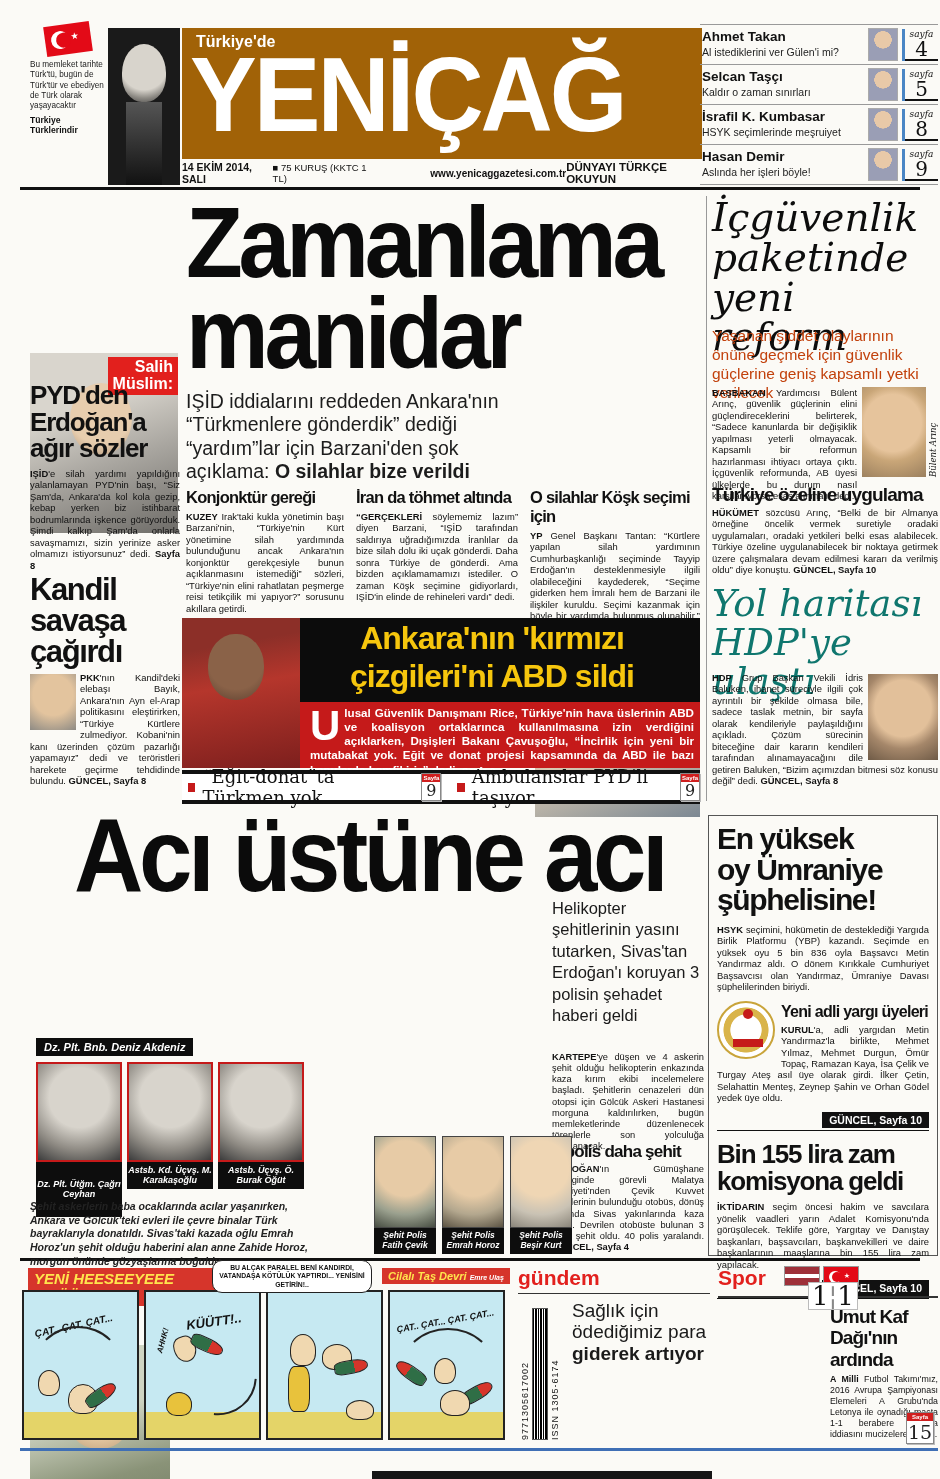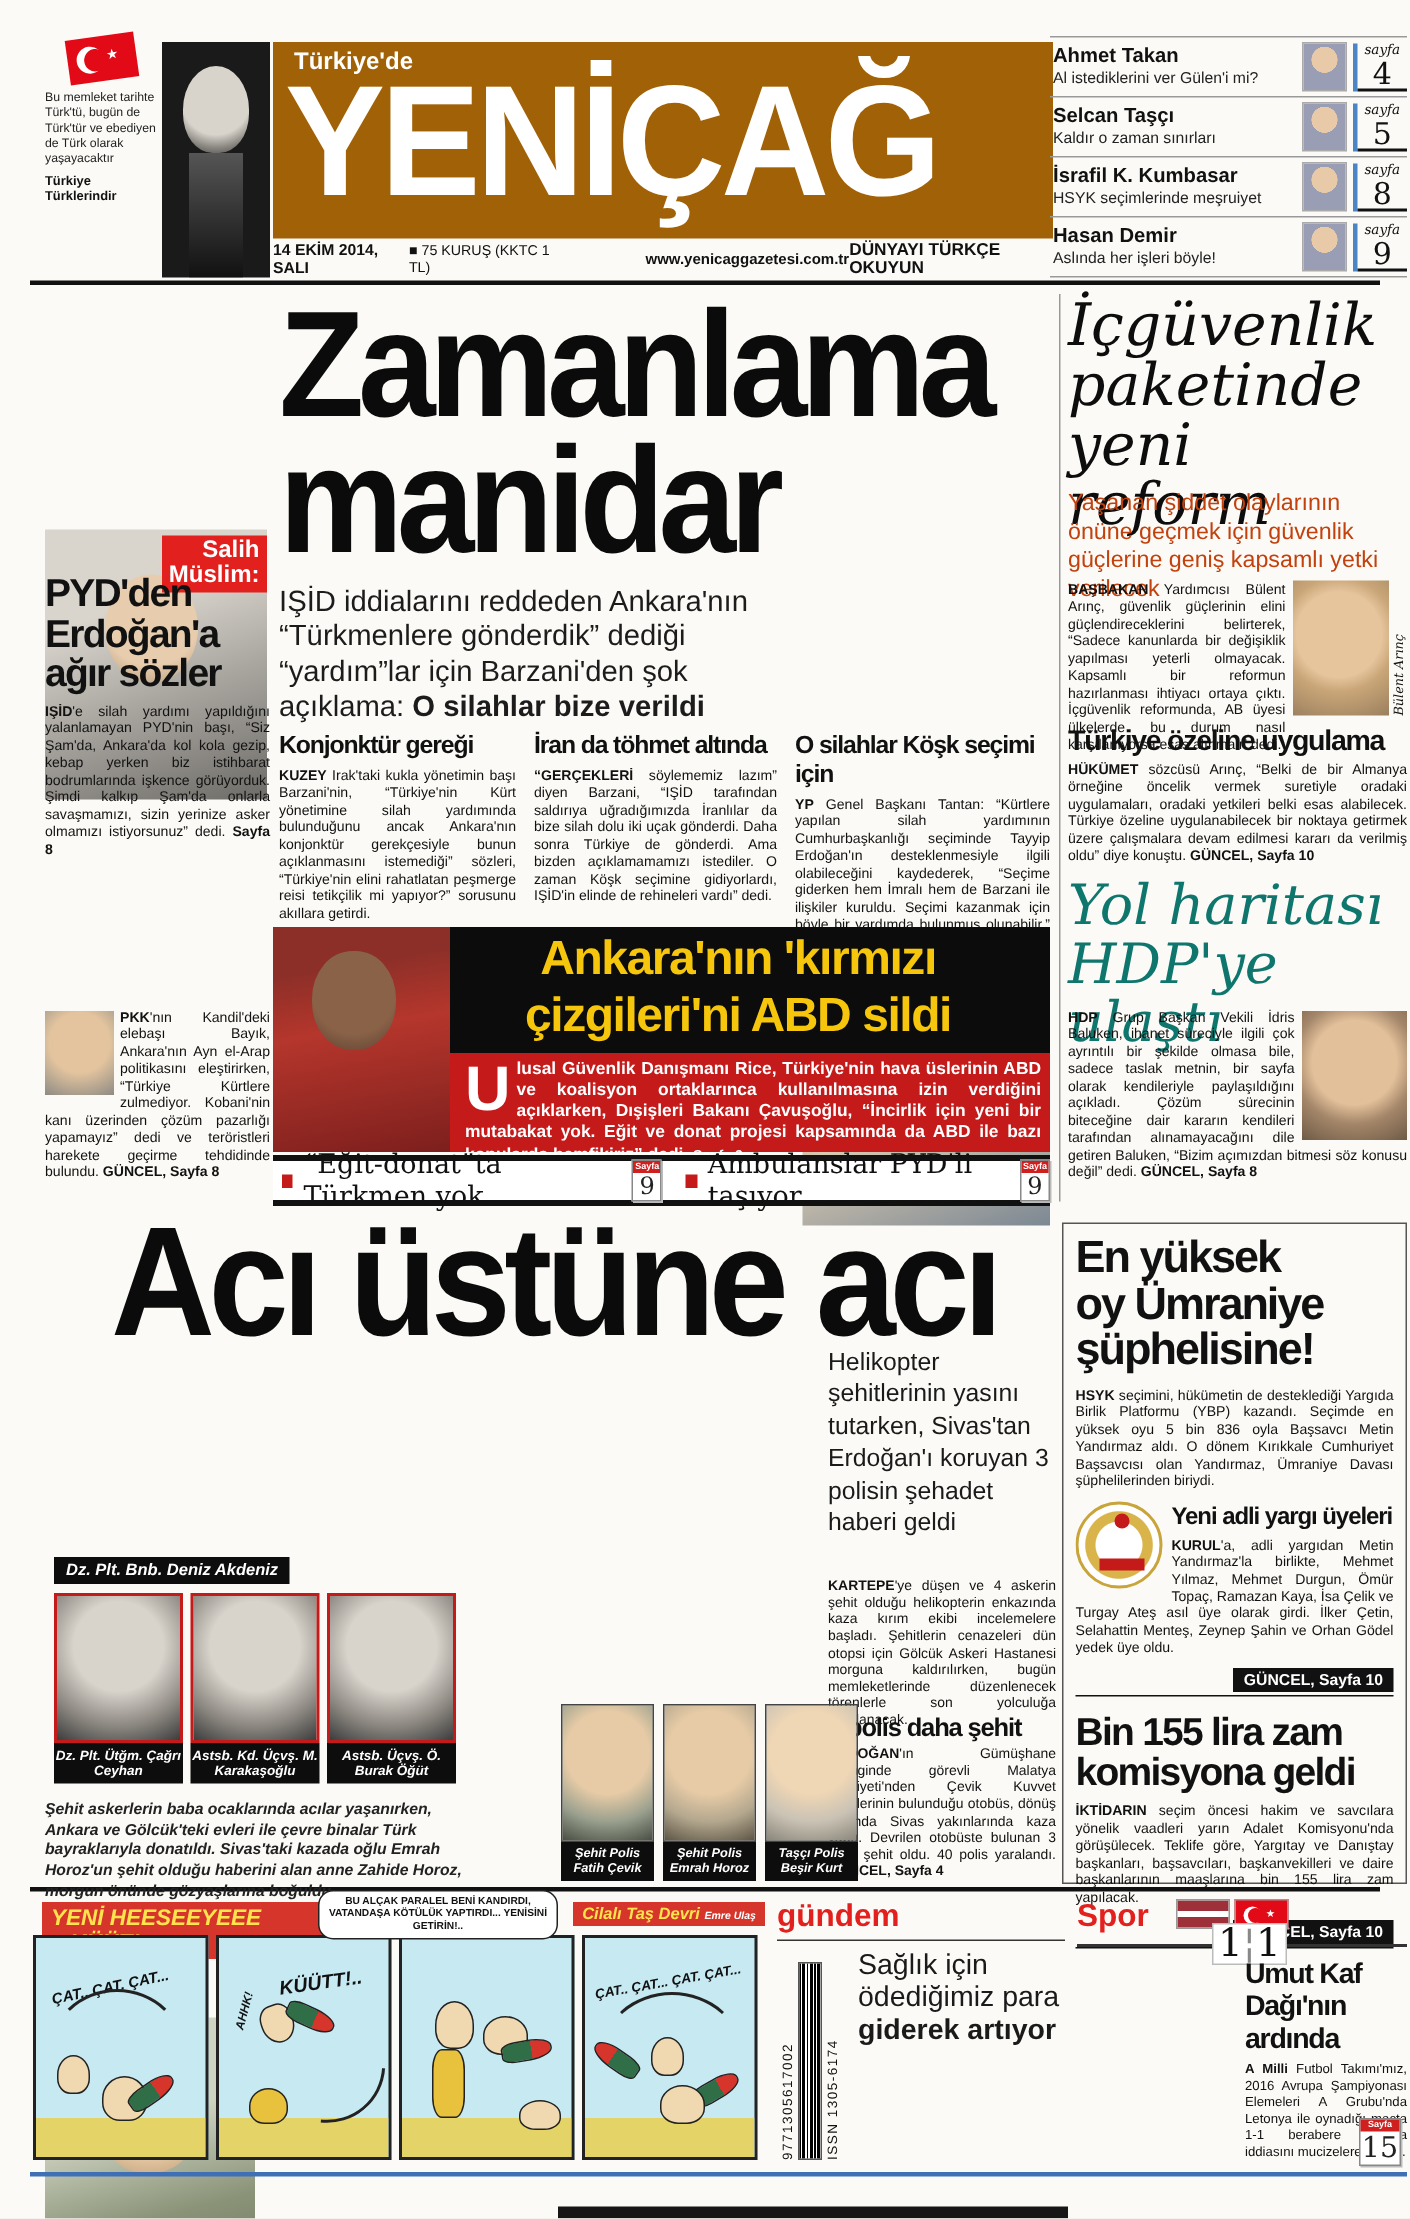--- a/index.html
+++ b/index.html
@@ -135,20 +135,25 @@
       <div>Salih</div>
       <div>Müslim:</div>
     </div>
   </div>
   <div class="abs hl" style="left:30px;top:382px;width:155px;font-size:26px;line-height:1.02;">
     <span>PYD'den Erdoğan'a ağır sözler</span>
   </div>
   <div class="abs body-sm jtext" style="left:30px;top:468px;width:150px;">
     <b class="lead-w">IŞİD</b><span>'e silah yardımı yapıldığını yalanlamayan PYD'nin başı, “Siz Şam'da, Ankara'da kol kola gezip, kebap yerken biz istihbarat bodrumlarında işkence görüyorduk. Şimdi kalkıp Şam'da onlarla savaşmamızı, sizin yerinize asker olmamızı istiyorsunuz” dedi. </span><b class="pref">Sayfa 8</b>
   </div>
+  <div class="abs hl" style="left:30px;top:574px;width:155px;font-size:31px;line-height:1.0;">
+    <div>Kandil</div>
+    <div>savaşa</div>
+    <div>çağırdı</div>
+  </div>
   <div class="abs body-sm jtext" style="left:30px;top:672px;width:150px;">
     <span class="photo" style="float:left;width:46px;height:56px;margin:2px 4px 2px 0;background:radial-gradient(circle at 50% 38%,#e3c49e 0 48%,#8d8a84);"></span>
     <b class="lead-w">PKK</b><span>'nın Kandil'deki elebaşı Bayık, Ankara'nın Ayn el-Arap politikasını eleştirirken, “Türkiye Kürtlere zulmediyor. Kobani'nin kanı üzerinden çözüm pazarlığı yapamayız” dedi ve teröristleri harekete geçirme tehdidinde bulundu. </span><b class="pref">GÜNCEL, Sayfa 8</b>
   </div>
 
   <div class="abs hl" style="left:186px;top:194px;font-size:93px;line-height:0.98;color:#0b0b0b;">
     <span class="stretch">Zamanlama</span><br>
     <span class="stretch">manidar</span>
   </div>
   <div class="abs photo" style="left:535px;top:282px;width:165px;height:198px;background:linear-gradient(160deg,#cfd8de 0 25%,#b04a3c 35%,#d8c9b2 60%,#7c8893);">
@@ -235,21 +240,21 @@
   </div>
   <div class="abs hl" style="left:74px;top:806px;font-size:96px;line-height:0.95;color:#0b0b0b;z-index:3;">
     <span class="stretch">Acı üstüne acı</span>
   </div>
 
   <div class="abs blackcap" style="left:36px;top:1038px;font-size:11px;padding:3px 8px;z-index:4;">Dz. Plt. Bnb. Deniz Akdeniz</div>
 
   <div class="abs" style="left:36px;top:1062px;width:268px;display:flex;gap:5px;z-index:4;">
     <div style="width:86px;">
       <div class="photo" style="height:100px;border:2px solid #c51a1a;background:radial-gradient(circle at 50% 35%,#d8d4cc 0 40%,#8f8b84 70%,#3c3c3c);"></div>
-      <div class="blackcap" style="font-size:9px;line-height:1.15;padding:3px 1px;">Dz. Plt. Ütğm. Çağrı Ceyhan</div>
+      <div class="blackcap" style="font-size:9px;line-height:1.15;padding:17px 1px;">Dz. Plt. Ütğm. Çağrı Ceyhan</div>
     </div>
     <div style="width:86px;">
       <div class="photo" style="height:100px;border:2px solid #c51a1a;background:radial-gradient(circle at 50% 35%,#d8d4cc 0 40%,#8f8b84 70%,#3c3c3c);"></div>
       <div class="blackcap" style="font-size:9px;line-height:1.15;padding:3px 1px;">Astsb. Kd. Üçvş. M. Karakaşoğlu</div>
     </div>
     <div style="width:86px;">
       <div class="photo" style="height:100px;border:2px solid #c51a1a;background:radial-gradient(circle at 50% 35%,#d8d4cc 0 40%,#8f8b84 70%,#3c3c3c);"></div>
       <div class="blackcap" style="font-size:9px;line-height:1.15;padding:3px 1px;">Astsb. Üçvş. Ö. Burak Öğüt</div>
     </div>
   </div>
@@ -260,21 +265,21 @@
     <div style="width:62px;">
       <div class="photo" style="height:92px;border:1px solid #444;background:radial-gradient(circle at 50% 35%,#e7cba6 0 42%,#9aa08e 70%,#474d42);"></div>
       <div class="blackcap" style="font-size:8.5px;line-height:1.15;padding:3px 1px;">Şehit Polis Fatih Çevik</div>
     </div>
     <div style="width:62px;">
       <div class="photo" style="height:92px;border:1px solid #444;background:radial-gradient(circle at 50% 35%,#e7cba6 0 42%,#b3a78e 70%,#5c5444);"></div>
       <div class="blackcap" style="font-size:8.5px;line-height:1.15;padding:3px 1px;">Şehit Polis Emrah Horoz</div>
     </div>
     <div style="width:62px;">
       <div class="photo" style="height:92px;border:1px solid #444;background:radial-gradient(circle at 50% 35%,#efd6b4 0 42%,#c9c2b4 70%,#8a857a);"></div>
-      <div class="blackcap" style="font-size:8.5px;line-height:1.15;padding:3px 1px;">Taşçı Polis Beşir Kurt</div>
+      <div class="blackcap" style="font-size:8.5px;line-height:1.15;padding:3px 1px;">Şehit Polis Beşir Kurt</div>
     </div>
   </div>
 
   <div class="abs" style="left:552px;top:898px;width:152px;font-size:16.5px;line-height:1.3;color:#1a1a1a;">Helikopter şehitlerinin yasını tutarken, Sivas'tan Erdoğan'ı koruyan 3 polisin şehadet haberi geldi</div>
   <div class="abs jtext" style="left:552px;top:1052px;width:152px;font-size:9.3px;line-height:1.2;">
     <b class="lead-w">KARTEPE</b><span>'ye düşen ve 4 askerin şehit olduğu helikopterin enkazında kaza kırım ekibi incelemelere başladı. Şehitlerin cenazeleri dün otopsi için Gölcük Askeri Hastanesi morguna kaldırılırken, bugün memleketlerinde düzenlenecek törenlerle son yolculuğa uğurlanacak.</span>
   </div>
   <div class="abs hl" style="left:552px;top:1142px;width:152px;font-size:17px;">3 polis daha şehit</div>
   <div class="abs jtext" style="left:552px;top:1164px;width:152px;font-size:9.3px;line-height:1.2;">
     <b class="lead-w">ERDOĞAN</b><span>'ın Gümüşhane mitinginde görevli Malatya Emniyeti'nden Çevik Kuvvet polislerinin bulunduğu otobüs, dönüş yolunda Sivas yakınlarında kaza yaptı. Devrilen otobüste bulunan 3 polis şehit oldu. 40 polis yaralandı. </span><b class="pref">GÜNCEL, Sayfa 4</b>

